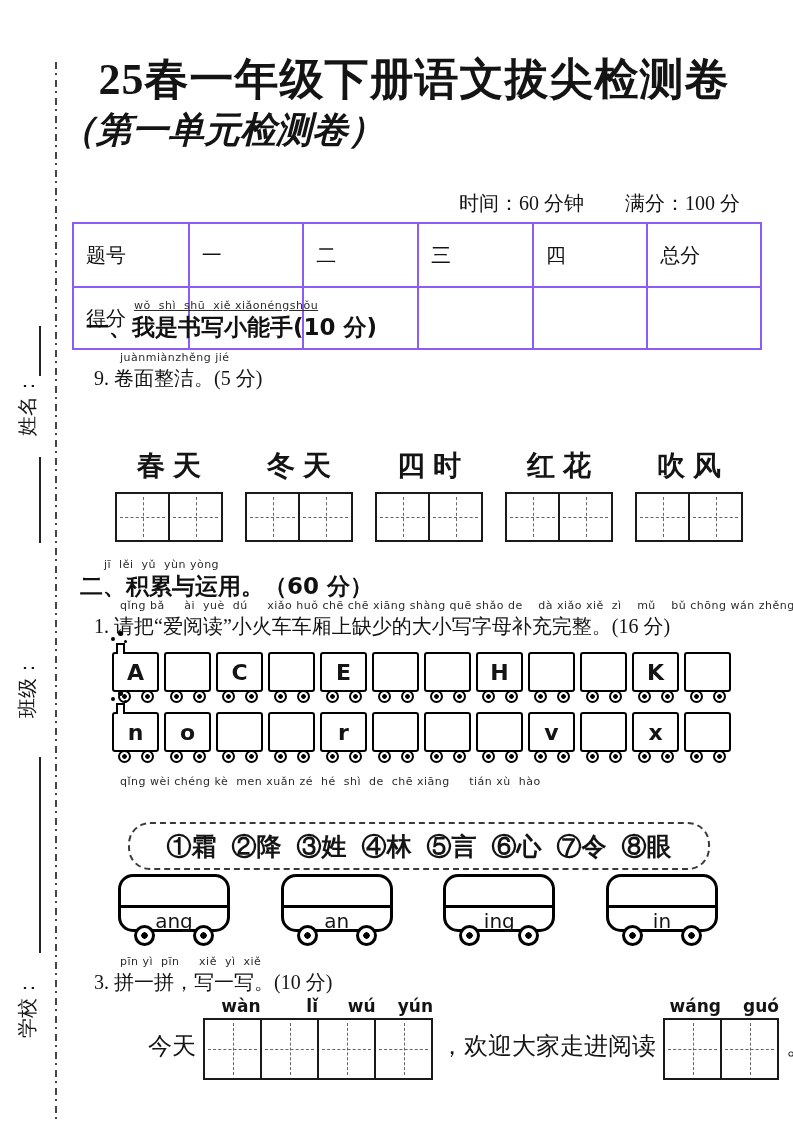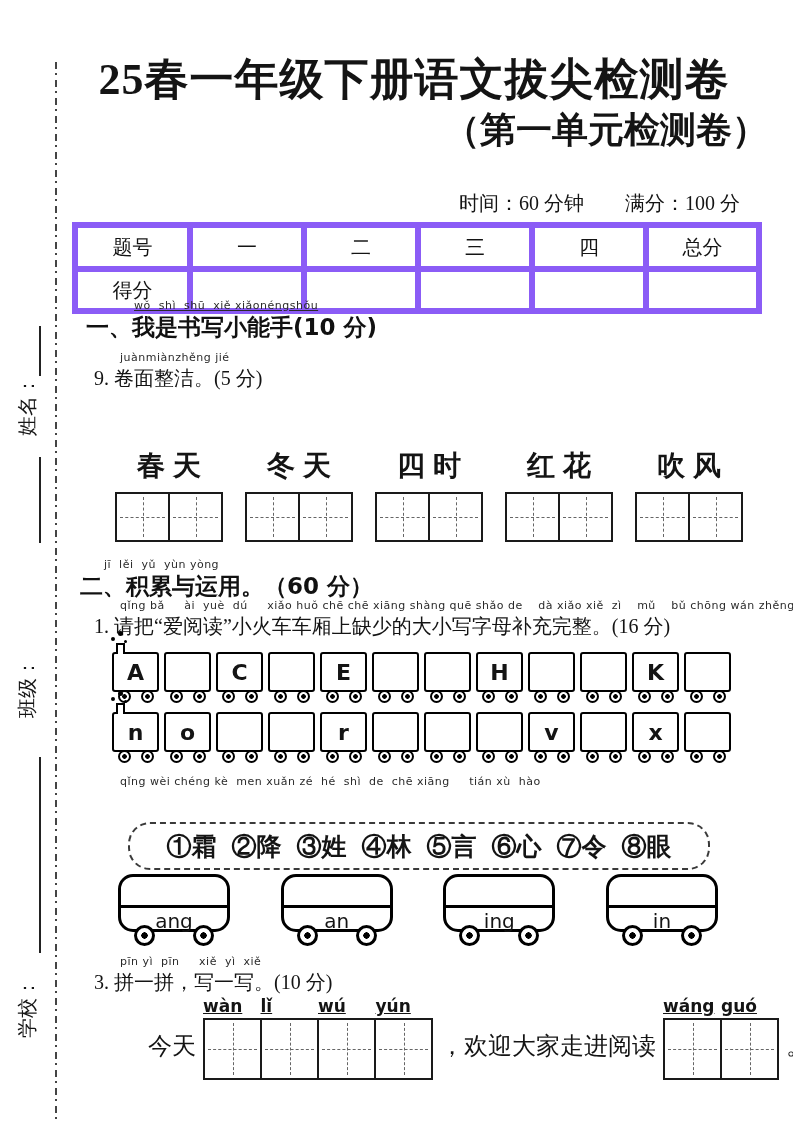--- a/index.html
+++ b/index.html
@@ -10,28 +10,28 @@
   .fold-line{position:absolute;left:55px;top:62px;width:2px;height:1060px;
     background:repeating-linear-gradient(to bottom,#444 0 7px,transparent 7px 11px,#444 11px 13px,transparent 13px 18px);}
 
   
   .side-unit{position:absolute;left:14px;transform:rotate(-90deg);transform-origin:0 0;
     white-space:nowrap;font-size:20px;display:flex;align-items:flex-end;}
   .side-blank{display:inline-block;border-bottom:2px solid #222;height:20px;}
 
   .title{position:absolute;left:60px;right:25px;top:50px;text-align:center;
     font-size:44px;font-weight:bold;letter-spacing:1px;}
-  .subtitle{position:absolute;left:60px;right:25px;top:106px;text-align:right;
-    font-size:36px;font-weight:bold;}
+  .subtitle{position:absolute;left:60px;right:25px;top:106px;text-align:left;
+    font-size:36px;font-weight:bold;font-style:italic;}
   .info-line{position:absolute;left:60px;right:53px;top:190px;text-align:right;font-size:20px;}
   .info-line span{margin-left:36px;}
 
   table.score-table{position:absolute;left:72px;top:222px;width:690px;border-collapse:collapse;
     font-size:20px;}
-  table.score-table td{border:6px solid #8b5cf6;text-align:center;height:36px;padding:0;}
+  table.score-table td{border:2px solid #8b5cf6;height:36px;padding:12px;}
   table.score-table tr:first-child td{height:38px;}
 
   .py{display:block;font:11px/1.15 "DejaVu Sans",sans-serif;color:#2a2a2a;
     letter-spacing:.5px;white-space:pre;}
   .sec{position:absolute;}
   .sec-title{font:bold 23px/1.25 "DejaVu Sans",sans-serif;color:#111;}
   .itx{font-size:20px;line-height:1.3;white-space:nowrap;}
 
   
   .tgrid{display:inline-flex;}
@@ -78,21 +78,21 @@
   .bwheel{position:absolute;bottom:2px;width:21px;height:21px;box-sizing:border-box;
     border:3px solid #000;border-radius:50%;
     background:radial-gradient(circle,#000 0 3px,#fff 3.4px);}
   .bwheel.bl{left:16px;} .bwheel.br{right:16px;}
 
   
   .fill-line{position:absolute;left:148px;top:996px;display:flex;align-items:flex-end;gap:7px;}
   .ftext{font-size:24px;margin-bottom:18px;white-space:nowrap;}
   .grid-unit{display:flex;flex-direction:column;align-items:center;}
   .py-row{display:flex;width:100%;margin-bottom:2px;}
-  .py-row span{flex:1;text-align:left;font:bold 17px "DejaVu Sans",sans-serif;text-decoration:underline;}
+  .py-row span{flex:1;text-align:right;font:bold 17px "DejaVu Sans",sans-serif;}
 </style>
 </head>
 <body>
 
 <div class="page">
 
   <div class="fold-line"></div>
 
   <div class="side-unit" style="top:436px;">
     <span>姓名：</span>

